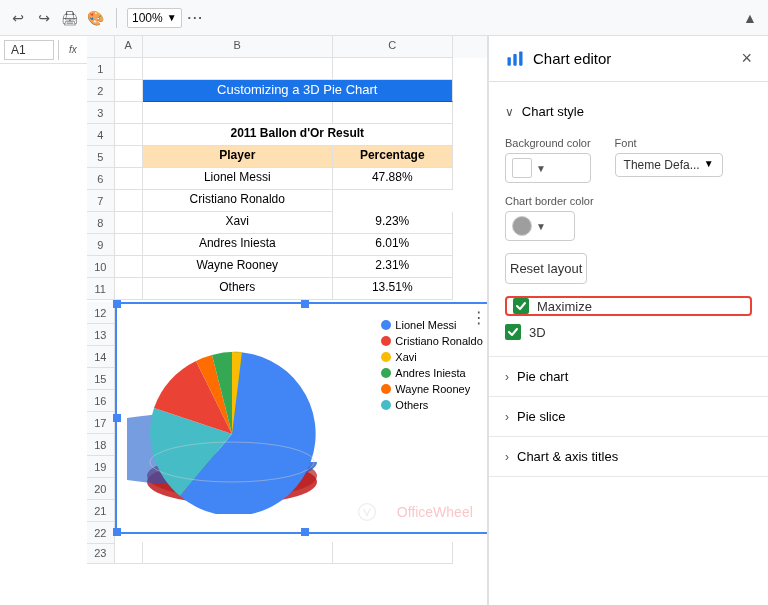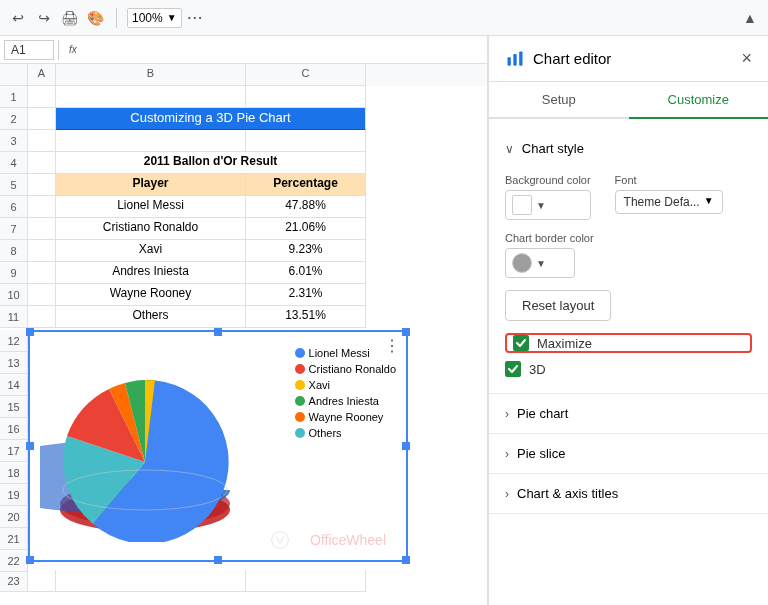--- a/index.html
+++ b/index.html
@@ -11,21 +11,21 @@
     }
     .toolbar-icon { width: 20px; height: 20px; cursor: pointer; display: flex; align-items: center; justify-content: center; color: #555; font-size: 14px; }
     .toolbar-divider { width: 1px; height: 20px; background: #ccc; margin: 0 4px; }
     .zoom-selector { display: flex; align-items: center; border: 1px solid #ccc; border-radius: 2px; padding: 2px 4px; font-size: 12px; cursor: pointer; background: #fff; }
     .toolbar-more { color: #555; cursor: pointer; font-weight: bold; letter-spacing: 1px; }
 
     
     .main { display: flex; flex: 1; overflow: hidden; }
 
     
-    .spreadsheet { flex: 1; display: flex; flex-direction: column; overflow: hidden; border-right: 1px solid #e0e0e0; }
+    .spreadsheet { flex: 1; display: flex; flex-direction: row; overflow: hidden; border-right: 1px solid #e0e0e0; }
 
     
     .formula-bar { display: flex; align-items: center; border-bottom: 1px solid #e0e0e0; padding: 2px 4px; height: 28px; background: #fff; gap: 4px; }
     .cell-ref { border: 1px solid #ccc; padding: 2px 6px; min-width: 50px; font-size: 12px; color: #333; }
     .formula-divider { width: 1px; height: 20px; background: #ccc; }
     .formula-fx { color: #555; font-size: 10px; font-style: italic; padding: 0 6px; }
 
     
     .sheet { flex: 1; overflow: hidden; position: relative; }
     .grid-wrapper { display: flex; flex-direction: column; }
@@ -88,21 +88,21 @@
     .color-swatch { width: 20px; height: 20px; border-radius: 2px; border: 1px solid #ccc; }
     .color-arrow { font-size: 10px; color: #555; }
 
     .font-picker { display: flex; align-items: flex-start; border: 1px solid #ccc; border-radius: 4px; padding: 4px 8px; gap: 4px; cursor: pointer; background: #fff; min-width: 100px; justify-content: space-between; }
     .font-label-text { font-size: 12px; color: #333; }
 
     .border-color-row { margin-bottom: 12px; }
     .border-color-label { font-size: 11px; color: #555; margin-bottom: 4px; }
 
     
-    .reset-btn { border: 1px solid #ccc; background: #fff; border-radius: 4px; padding: 7px 16px; font-size: 13px; cursor: pointer; color: #333; margin-bottom: 12px; }
+    .reset-btn { border: 1px solid #ccc; background: #fff; border-radius: 4px; padding: 7px 4px; font-size: 13px; cursor: pointer; color: #333; margin-bottom: 12px; }
 
     
     .checkbox-row { display: flex; align-items: center; gap: 8px; padding: 4px 0; }
     .checkbox-row.highlighted { border: 2px solid #ea4335; border-radius: 4px; padding: 0 6px; margin-bottom: 2px; }
     .check-box { width: 16px; height: 16px; background: #1e8e3e; border-radius: 2px; display: flex; align-items: center; justify-content: center; flex-shrink: 0; }
     .check-box svg { width: 12px; height: 12px; }
     .checkbox-label { font-size: 13px; color: #333; }
 
     
     .collapsed-section { display: flex; align-items: center; padding: 12px 16px; border-bottom: 1px solid #e8e8e8; cursor: pointer; gap: 8px; }
@@ -186,21 +186,20 @@
         <div class="grid-row">
           <div class="row-num">6</div>
           <div class="grid-cell cell-a"></div>
           <div class="grid-cell data-row cell-b">Lionel Messi</div>
           <div class="grid-cell data-row cell-c">47.88%</div>
         </div>
         <div class="grid-row">
           <div class="row-num">7</div>
           <div class="grid-cell cell-a"></div>
           <div class="grid-cell data-row cell-b">Cristiano Ronaldo</div>
-          <div class="grid-cell data-row cell-c">21.06%</div>
         </div>
         <div class="grid-row">
           <div class="row-num">8</div>
           <div class="grid-cell cell-a"></div>
           <div class="grid-cell data-row cell-b">Xavi</div>
           <div class="grid-cell data-row cell-c">9.23%</div>
         </div>
         <div class="grid-row">
           <div class="row-num">9</div>
           <div class="grid-cell cell-a"></div>
@@ -330,24 +329,20 @@
     <div class="editor-header">
       <svg class="chart-icon" viewBox="0 0 24 24" fill="#1a73e8">
         <rect x="3" y="10" width="4" height="10" rx="1"></rect>
         <rect x="10" y="6" width="4" height="14" rx="1"></rect>
         <rect x="17" y="3" width="4" height="17" rx="1"></rect>
       </svg>
       <span class="editor-title">Chart editor</span>
       <span class="editor-close">×</span>
     </div>
 
-    <div class="editor-tabs">
-      <div class="editor-tab">Setup</div>
-      <div class="editor-tab active">Customize</div>
-    </div>
 
     <div class="editor-content">
 
       <div class="section">
         <div class="section-header">
           <span class="section-chevron">∨</span>
           <span class="section-title">Chart style</span>
         </div>
         <div class="section-body">
           

